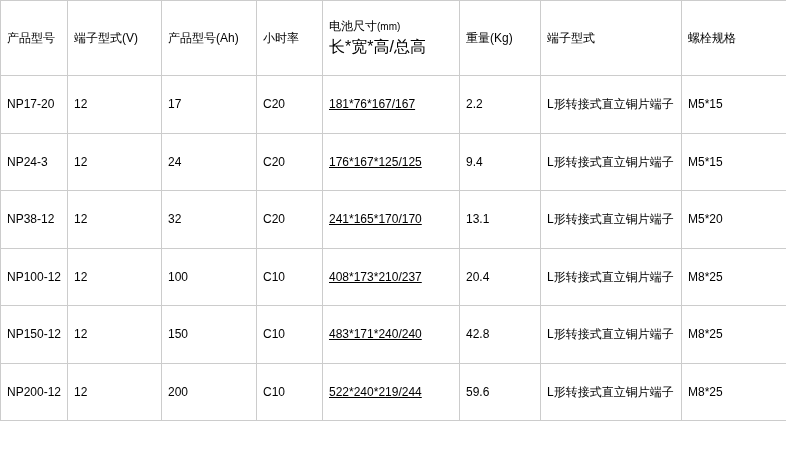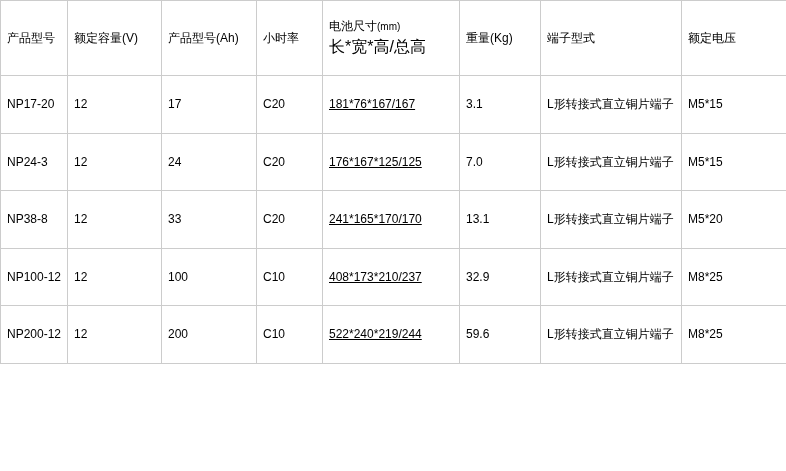--- a/index.html
+++ b/index.html
@@ -69,70 +69,80 @@
       <col class="c2">
       <col class="c3">
     <col class="c4">
       <col class="c5">
       <col class="c6">
       <col class="c7">
   </colgroup>
   <thead>
     <tr>
       <th>产品型号</th>
-      <th>额定容量(V)</th>
+      <th>端子型式(V)</th>
       <th>产品型号(Ah)</th>
       <th>小时率</th>
       <th class="size-head">
         <span>电池尺寸</span><span class="unit">(mm)</span>
         <span class="sub">长*宽*高/总高</span>
       </th>
       <th>重量(Kg)</th>
       <th>端子型式</th>
-      <th>额定电压</th>
+      <th>螺栓规格</th>
     </tr>
   </thead>
   <tbody>
     <tr>
       <td>NP17-20</td>
       <td>12</td>
       <td>17</td>
       <td>C20</td>
       <td class="cell-center">181*76*167/167</td>
-      <td>3.1</td>
+      <td>2.2</td>
       <td>L形转接式直立铜片端子</td>
       <td>M5*15</td>
     </tr>
     <tr>
       <td>NP24-3</td>
       <td>12</td>
       <td>24</td>
       <td>C20</td>
       <td class="cell-center">176*167*125/125</td>
-      <td>7.0</td>
+      <td>9.4</td>
       <td>L形转接式直立铜片端子</td>
       <td>M5*15</td>
     </tr>
     <tr>
-      <td>NP38-8</td>
+      <td>NP38-12</td>
       <td>12</td>
-      <td>33</td>
+      <td>32</td>
       <td>C20</td>
       <td class="cell-center">241*165*170/170</td>
       <td>13.1</td>
       <td>L形转接式直立铜片端子</td>
       <td>M5*20</td>
     </tr>
     <tr>
       <td>NP100-12</td>
       <td>12</td>
       <td>100</td>
       <td>C10</td>
       <td class="cell-center">408*173*210/237</td>
-      <td>32.9</td>
+      <td>20.4</td>
+      <td>L形转接式直立铜片端子</td>
+      <td>M8*25</td>
+    </tr>
+    <tr>
+      <td>NP150-12</td>
+      <td>12</td>
+      <td>150</td>
+      <td>C10</td>
+      <td class="cell-center">483*171*240/240</td>
+      <td>42.8</td>
       <td>L形转接式直立铜片端子</td>
       <td>M8*25</td>
     </tr>
     <tr>
       <td>NP200-12</td>
       <td>12</td>
       <td>200</td>
       <td>C10</td>
       <td class="cell-center">522*240*219/244</td>
       <td>59.6</td>

